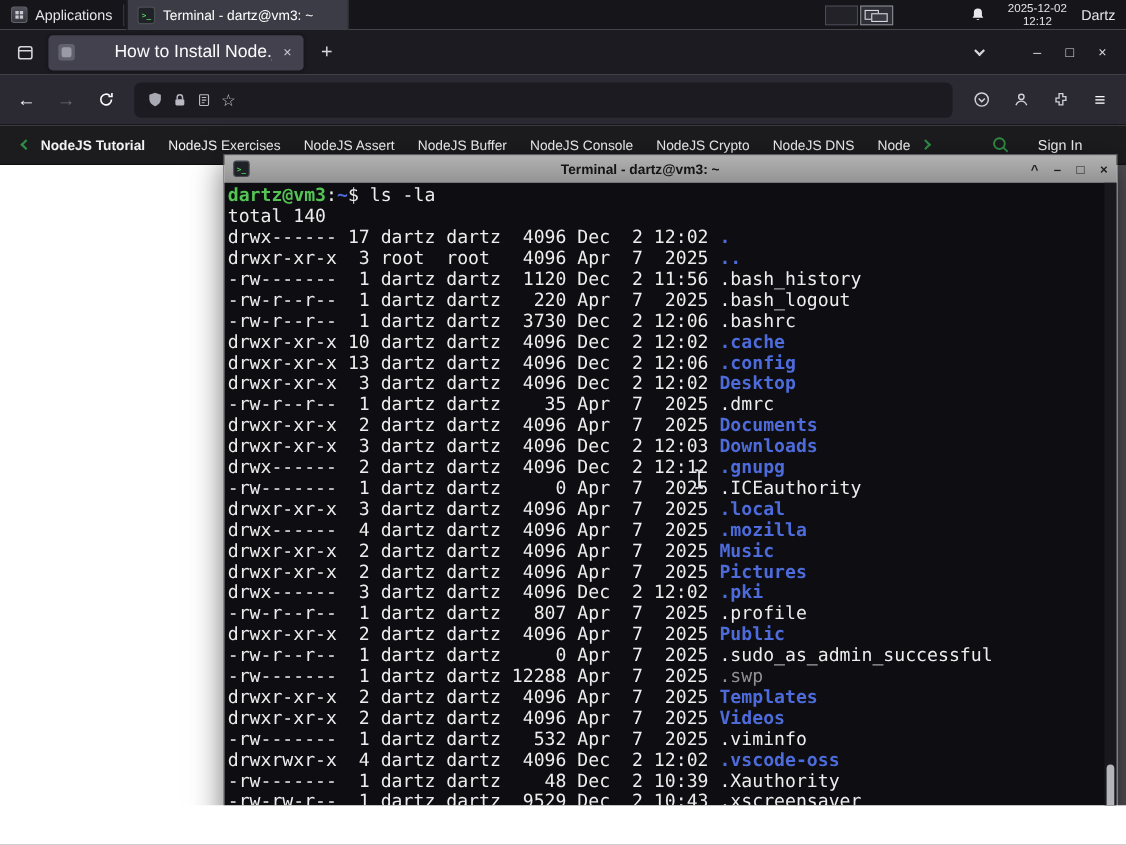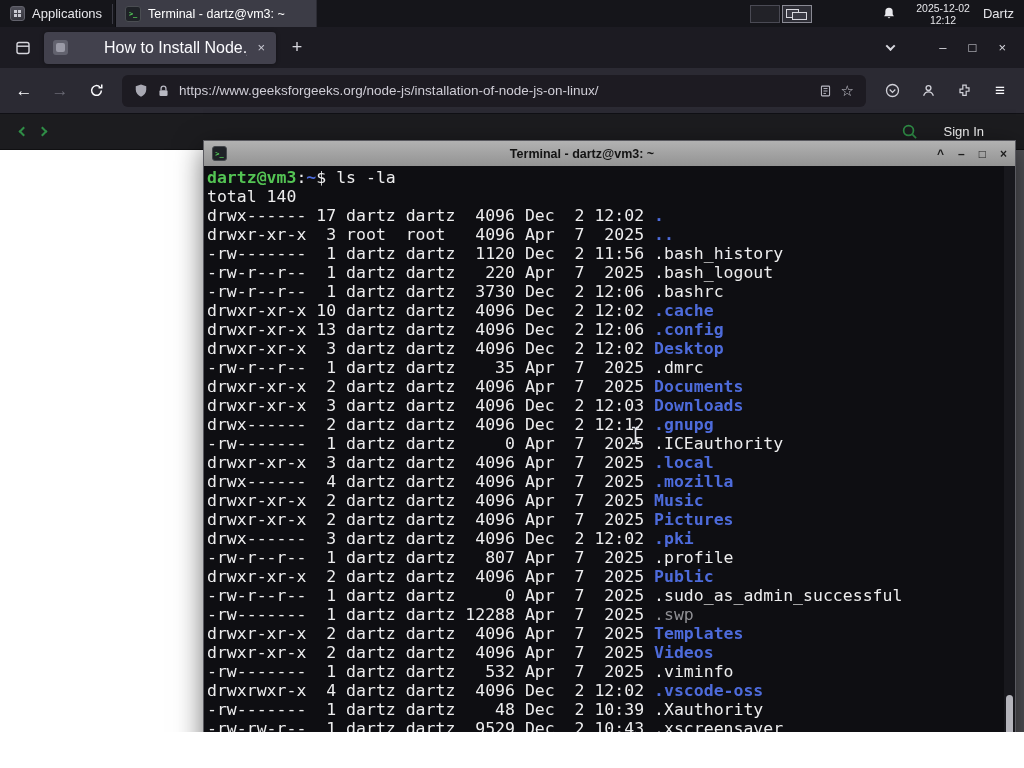--- a/index.html
+++ b/index.html
@@ -195,21 +195,20 @@
           <svg width="14" height="15" viewBox="0 0 16 16">
               <path d="M8 1l6 2v4.2c0 3.9-2.7 6.5-6 7.8-3.3-1.3-6-3.9-6-7.8V3z" fill="#a9a9b3"></path>
             </svg>
         </span>
         <span class="ub-icon">
           <svg width="13" height="14" viewBox="0 0 16 16">
               <rect x="3" y="7" width="10" height="7" rx="1.5" fill="#b9b9c3"></rect>
               <path d="M5 7V5a3 3 0 0 1 6 0v2" fill="none" stroke="#b9b9c3" stroke-width="1.6"></path>
             </svg>
         </span>
-        <span class="url-text">https://www.geeksforgeeks.org/node-js/installation-of-node-js-on-linux/</span>
         <span class="ub-icon">
           <svg width="13" height="14" viewBox="0 0 16 16">
               <rect x="3" y="2" width="10" height="12" rx="1" fill="none" stroke="#b9b9c3" stroke-width="1.3"></rect>
               <path d="M5.5 5h5M5.5 8h5M5.5 11h3" stroke="#b9b9c3" stroke-width="1.2"></path>
             </svg>
         </span>
         <span class="ub-icon star">☆</span>
       </div>
       <div class="navbtn">
         <svg width="15" height="15" viewBox="0 0 16 16">
@@ -228,20 +227,30 @@
             <path d="M6.2 2.2h3.6v3h3v3.6h-3v4.4H6.2v-3h-3V6.6h3z" fill="none" stroke="#d0d0d8" stroke-width="1.3"></path>
           </svg>
       </div>
       <div class="navbtn">≡</div>
     </div>
 
     <div class="gfg-nav">
       <span class="gfg-chev">
           <span class="chev left"></span>
         </span>
+      <div class="gfg-links">
+          <span class="gfg-link first">NodeJS Tutorial</span>
+          <span class="gfg-link">NodeJS Exercises</span>
+          <span class="gfg-link">NodeJS Assert</span>
+          <span class="gfg-link">NodeJS Buffer</span>
+          <span class="gfg-link">NodeJS Console</span>
+          <span class="gfg-link">NodeJS Crypto</span>
+          <span class="gfg-link">NodeJS DNS</span>
+          <span class="gfg-link">Node</span>
+        </div>
       <span class="gfg-chev">
           <span class="chev right"></span>
         </span>
       <span class="gfg-search">
         <svg width="17" height="17" viewBox="0 0 18 18">
             <circle cx="8" cy="8" r="5.2" fill="none" stroke="#2f8d46" stroke-width="1.8"></circle>
             <path d="M12 12l4 4" stroke="#2f8d46" stroke-width="1.8"></path>
           </svg>
       </span>
       <span class="gfg-signin">Sign In</span>

